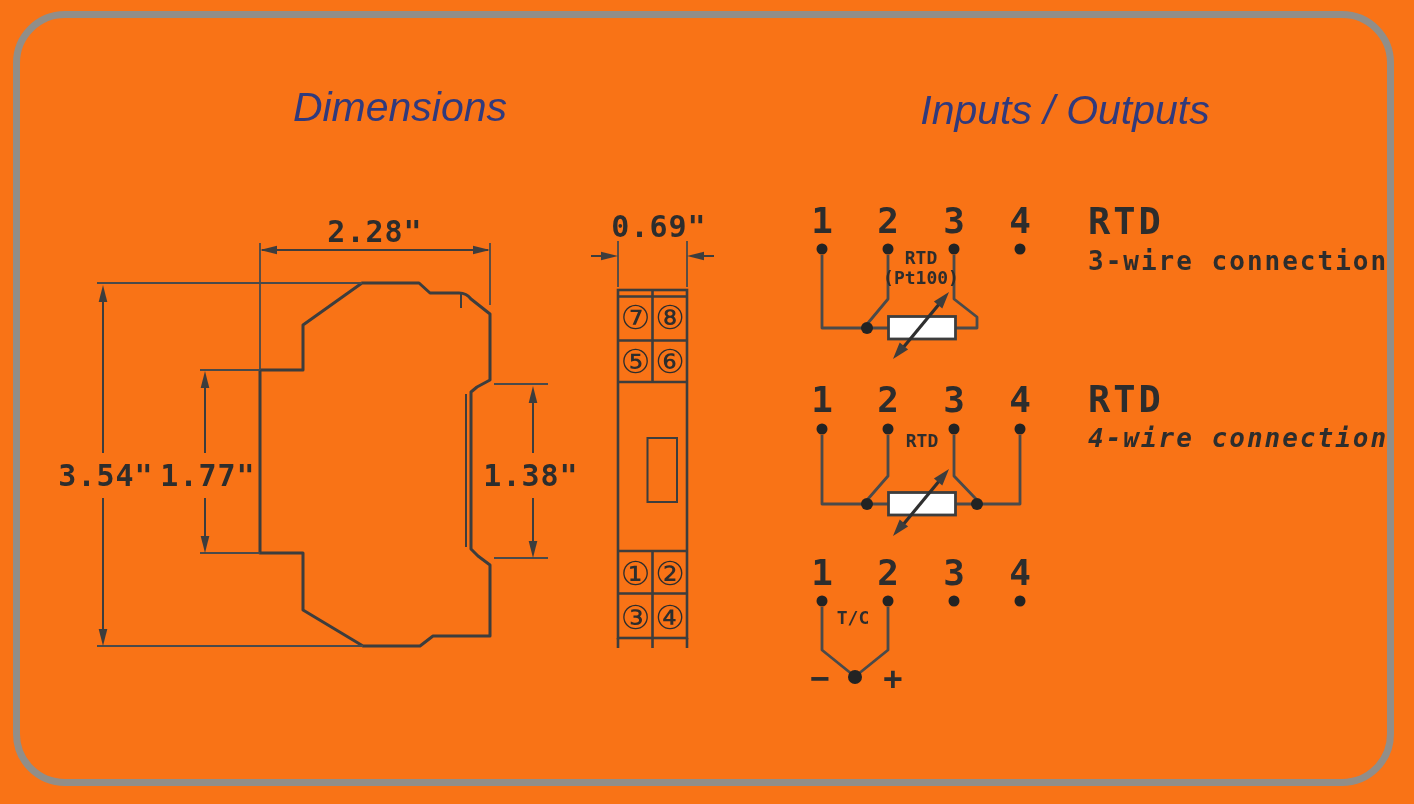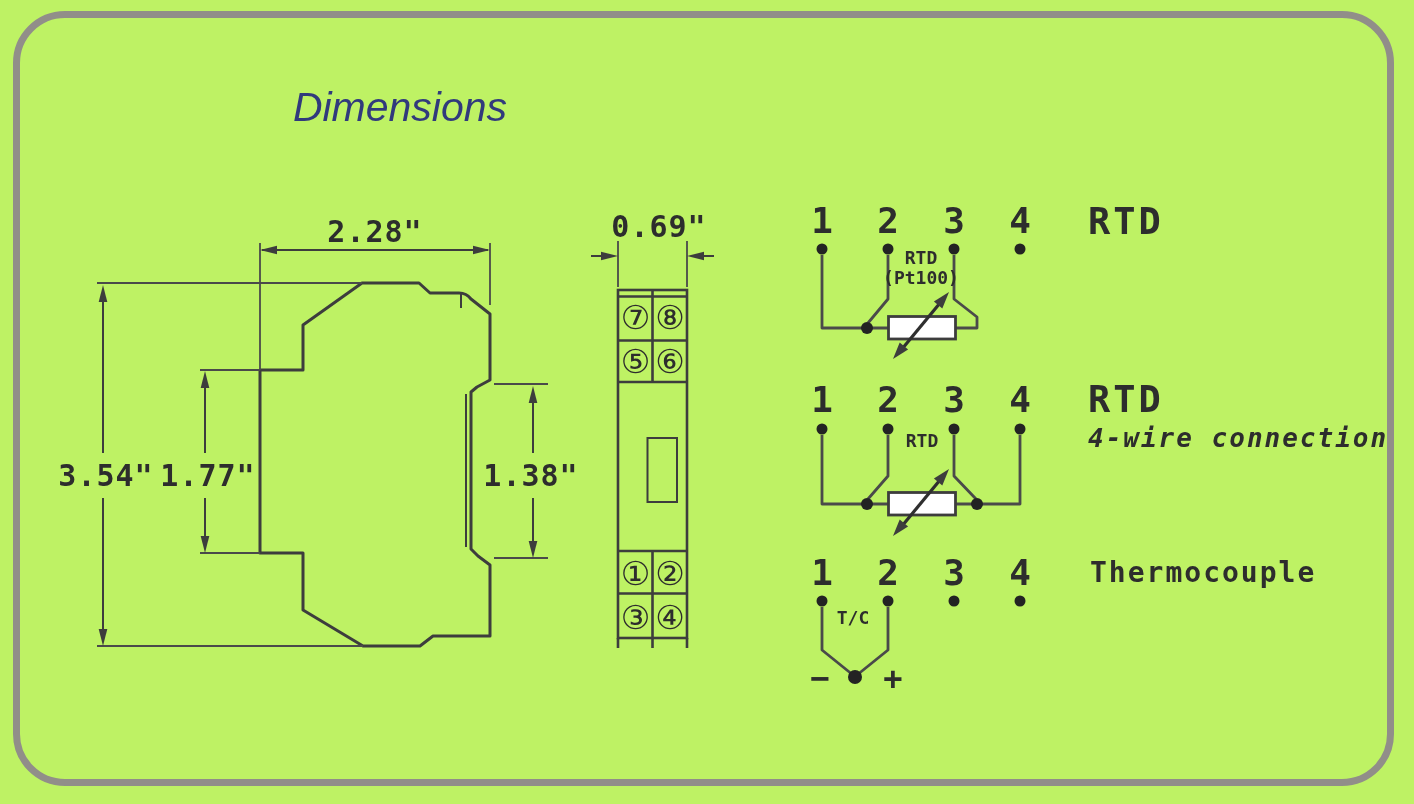--- a/index.html
+++ b/index.html
@@ -1,16 +1,16 @@
 <!DOCTYPE html>
 <html><head>
 <meta charset="utf-8">
 <style>
   html,body{margin:0;padding:0;background:#ffffff;}
-  #canvas{position:relative;width:1414px;height:804px;background:#bef264;overflow:hidden;
+  #canvas{position:relative;width:1414px;height:804px;background:#f97316;overflow:hidden;
           font-family:"Liberation Sans",sans-serif;}
   .frame{position:absolute;left:13px;top:11px;width:1381px;height:775px;
          border:7px solid #918e89;border-radius:52px;box-sizing:border-box;}
   .heading{position:absolute;width:320px;text-align:center;
            font-family:"Liberation Sans",sans-serif;font-style:italic;
            font-size:41px;color:#313a7c;white-space:nowrap;}
   #heading-dimensions{left:240px;top:84px;}
   #heading-io{left:905px;top:87px;}
   .io-title{position:absolute;font-family:"DejaVu Sans Mono",monospace;font-weight:bold;
             font-size:37px;letter-spacing:3px;color:#2d2d2d;white-space:nowrap;}
@@ -40,25 +40,26 @@
   .sign{font-family:"DejaVu Sans Mono",monospace;font-weight:bold;font-size:32px;fill:#2d2d2d;}
 </style>
 </head>
 <body>
 
 <div id="canvas">
 
   <div class="frame"></div>
 
   <div class="heading" id="heading-dimensions">Dimensions</div>
+  <div class="heading" id="heading-io">Inputs / Outputs</div>
 
   <div class="io-title" id="rtd3-title">RTD</div>
+  <div class="io-sub" id="rtd3-sub">3-wire connection</div>
   <div class="io-title" id="rtd4-title">RTD</div>
   <div class="io-sub" id="rtd4-sub">4-wire connection</div>
-  <div class="io-sub" id="tc-title">Thermocouple</div>
 
   <svg width="1414" height="804" viewBox="0 0 1414 804">
 
     <g>
 
       <path class="outline" d="M362,283 L419,283 L430,293 L459,293 C465,293 468,295 471,299
            L490,314 L490,380 L477,387 L471,392 L471,549 L478,556 L490,565 L490,636
            L433,636 L420,646 L363,646 L303,610 L303,553 L260,553 L260,370
            L303,370 L303,325 Z"></path>
       <path class="detail" d="M466,394 L466,547"></path>

